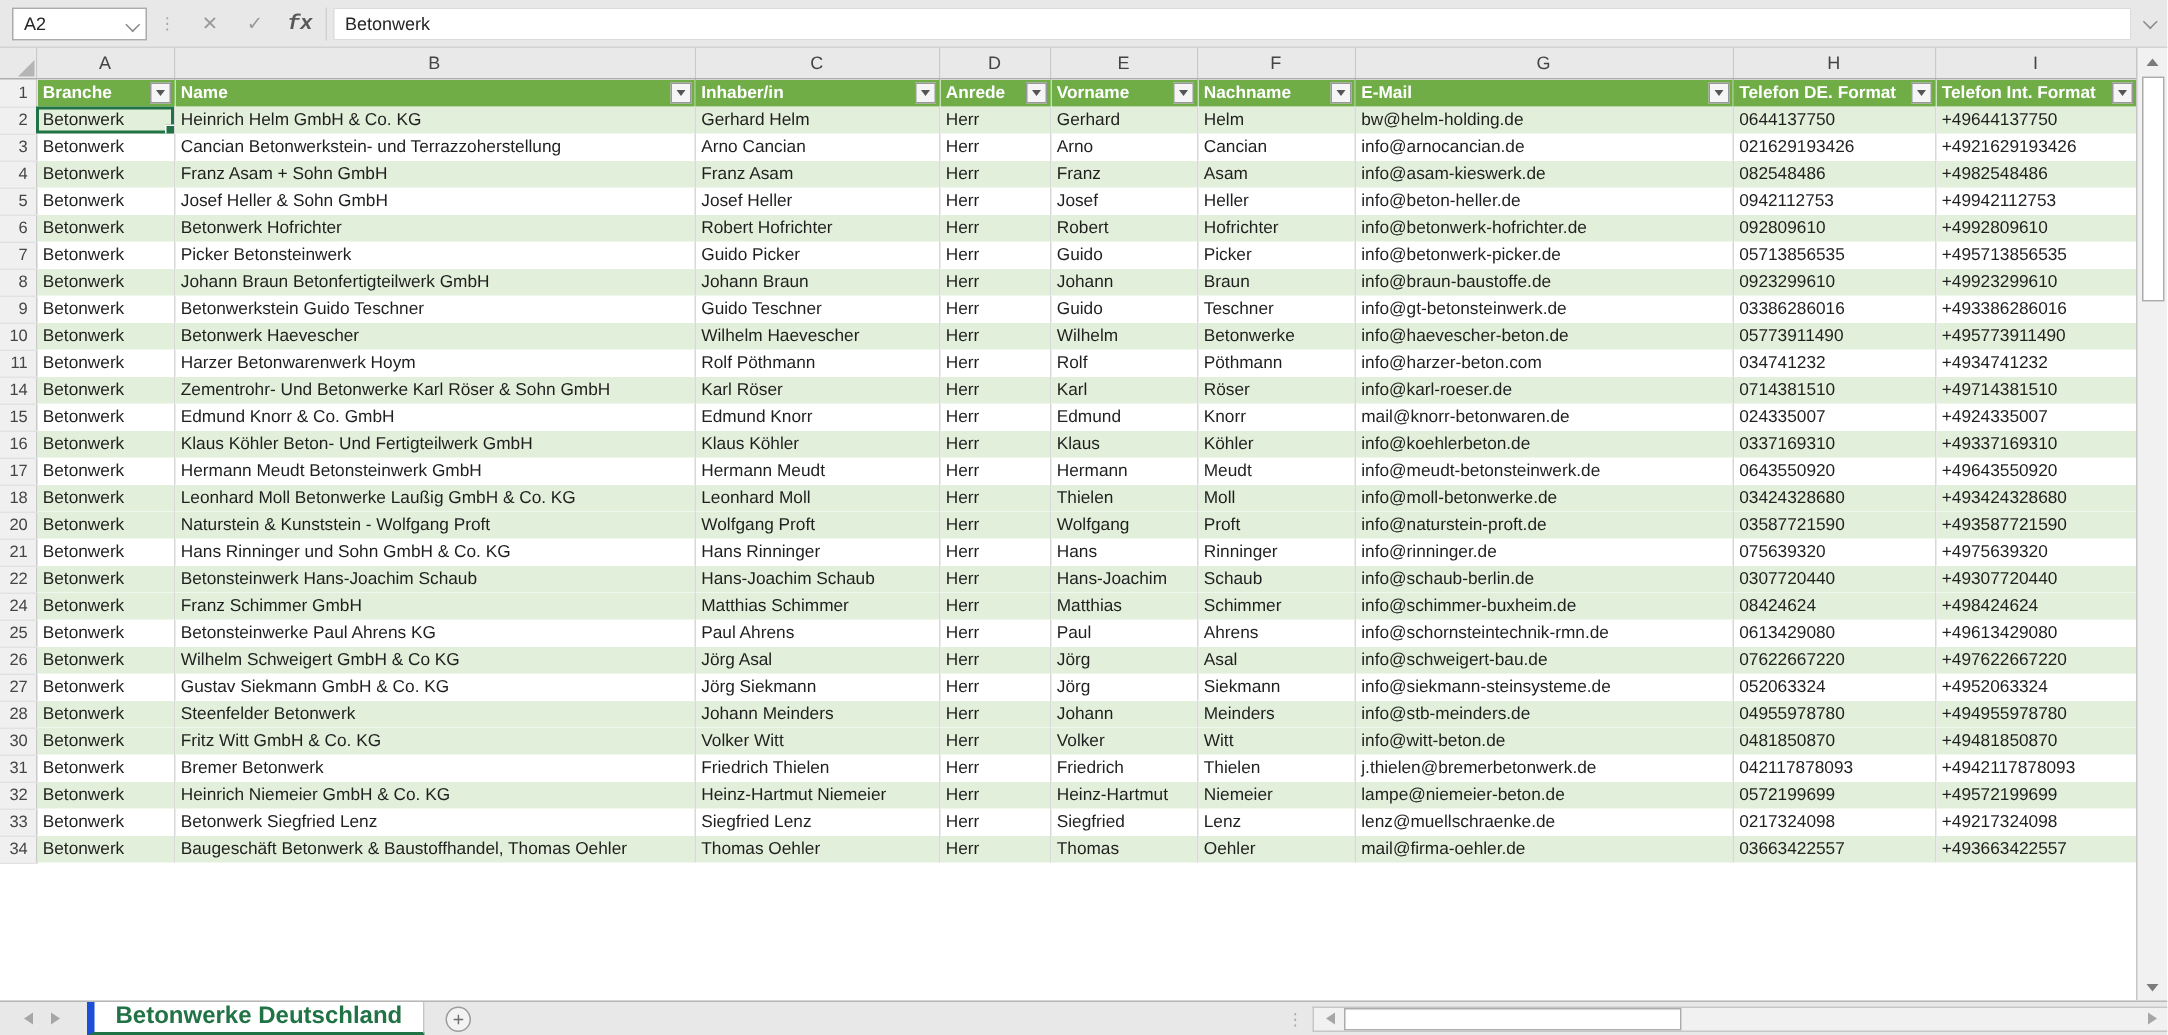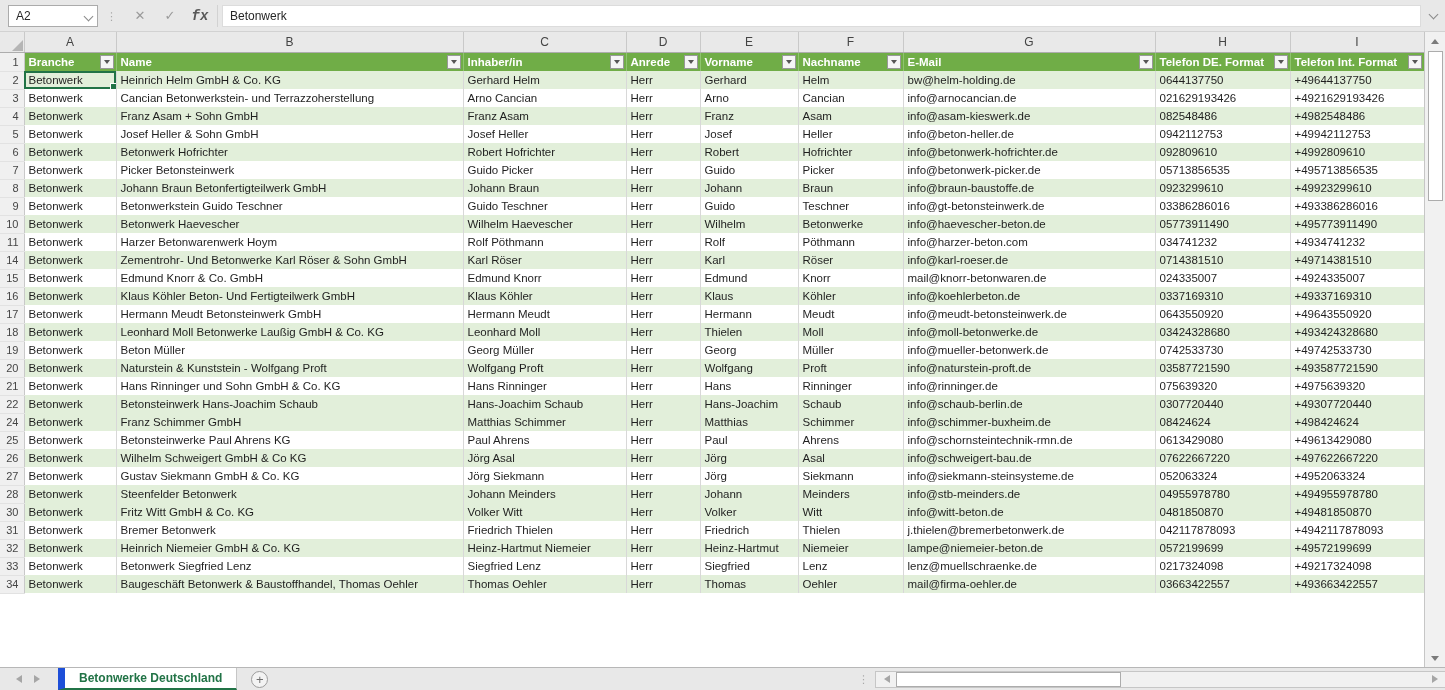--- a/index.html
+++ b/index.html
@@ -61,22 +61,22 @@
   .tri-down{width:0;height:0;border:4px solid transparent;border-top:5px solid #7B7B7B;margin-top:3px}
   .vs-thumb{width:15px;height:150px;background:#fff;border:1px solid #ACACAC;margin-top:2px}
   .vs-track{flex:1}
 
   
   .sheet-bar{flex:0 0 22px;background:#E8E8E8;border-top:1px solid #B7B7B7;
     display:flex;align-items:center}
   .nav-arrows{display:flex;align-items:center;gap:12px;padding:0 14px 0 12px}
   .tri-left{width:0;height:0;border:4.5px solid transparent;border-right:6px solid #A6A6A6}
   .tri-right{width:0;height:0;border:4.5px solid transparent;border-left:6px solid #A6A6A6}
-  .tab{height:22px;background:#fff;border-left:7px solid #1d4ed8;border-right:1px solid #C6C6C6;
-    display:flex;align-items:center;padding:0 14px;font-size:12px;font-weight:bold;
+  .tab{height:22px;background:#fff;border-left:5px solid #1d4ed8;border-right:1px solid #C6C6C6;
+    display:flex;align-items:center;padding:0 14px;font-size:16px;font-weight:bold;
     color:var(--active-green);border-bottom:2px solid var(--active-green)}
   .add-sheet{width:17px;height:17px;border:1px solid #9C9C9C;border-radius:50%;margin-left:14px;
     display:flex;align-items:center;justify-content:center;color:#6E6E6E;font-size:13px;line-height:13px;
     background:#F3F3F3}
   .flex-spacer{flex:1}
   .gripper2{color:#A8A8A8;font-size:11px;margin-right:6px}
   .h-scroll{width:570px;height:17px;display:flex;align-items:center;background:#F1F1F1;
     border:1px solid #C6C6C6;border-right:none;margin-right:0}
   .hs-arrow{width:17px;height:15px;display:flex;align-items:center;justify-content:center}
   .hs-track{flex:1;height:15px;position:relative}
@@ -322,32 +322,20 @@
               <td class="cell">Betonwerk</td>
               <td class="cell">Leonhard Moll Betonwerke Laußig GmbH &amp; Co. KG</td>
               <td class="cell">Leonhard Moll</td>
               <td class="cell">Herr</td>
               <td class="cell">Thielen</td>
               <td class="cell">Moll</td>
               <td class="cell">info@moll-betonwerke.de</td>
               <td class="cell">03424328680</td>
               <td class="cell">+493424328680</td>
             </tr>
-            <tr>
-              <td class="rownum">19</td>
-              <td class="cell">Betonwerk</td>
-              <td class="cell">Beton Müller</td>
-              <td class="cell">Georg Müller</td>
-              <td class="cell">Herr</td>
-              <td class="cell">Georg</td>
-              <td class="cell">Müller</td>
-              <td class="cell">info@mueller-betonwerk.de</td>
-              <td class="cell">0742533730</td>
-              <td class="cell">+49742533730</td>
-            </tr>
             <tr class="band">
               <td class="rownum">20</td>
               <td class="cell">Betonwerk</td>
               <td class="cell">Naturstein &amp; Kunststein - Wolfgang Proft</td>
               <td class="cell">Wolfgang Proft</td>
               <td class="cell">Herr</td>
               <td class="cell">Wolfgang</td>
               <td class="cell">Proft</td>
               <td class="cell">info@naturstein-proft.de</td>
               <td class="cell">03587721590</td>

